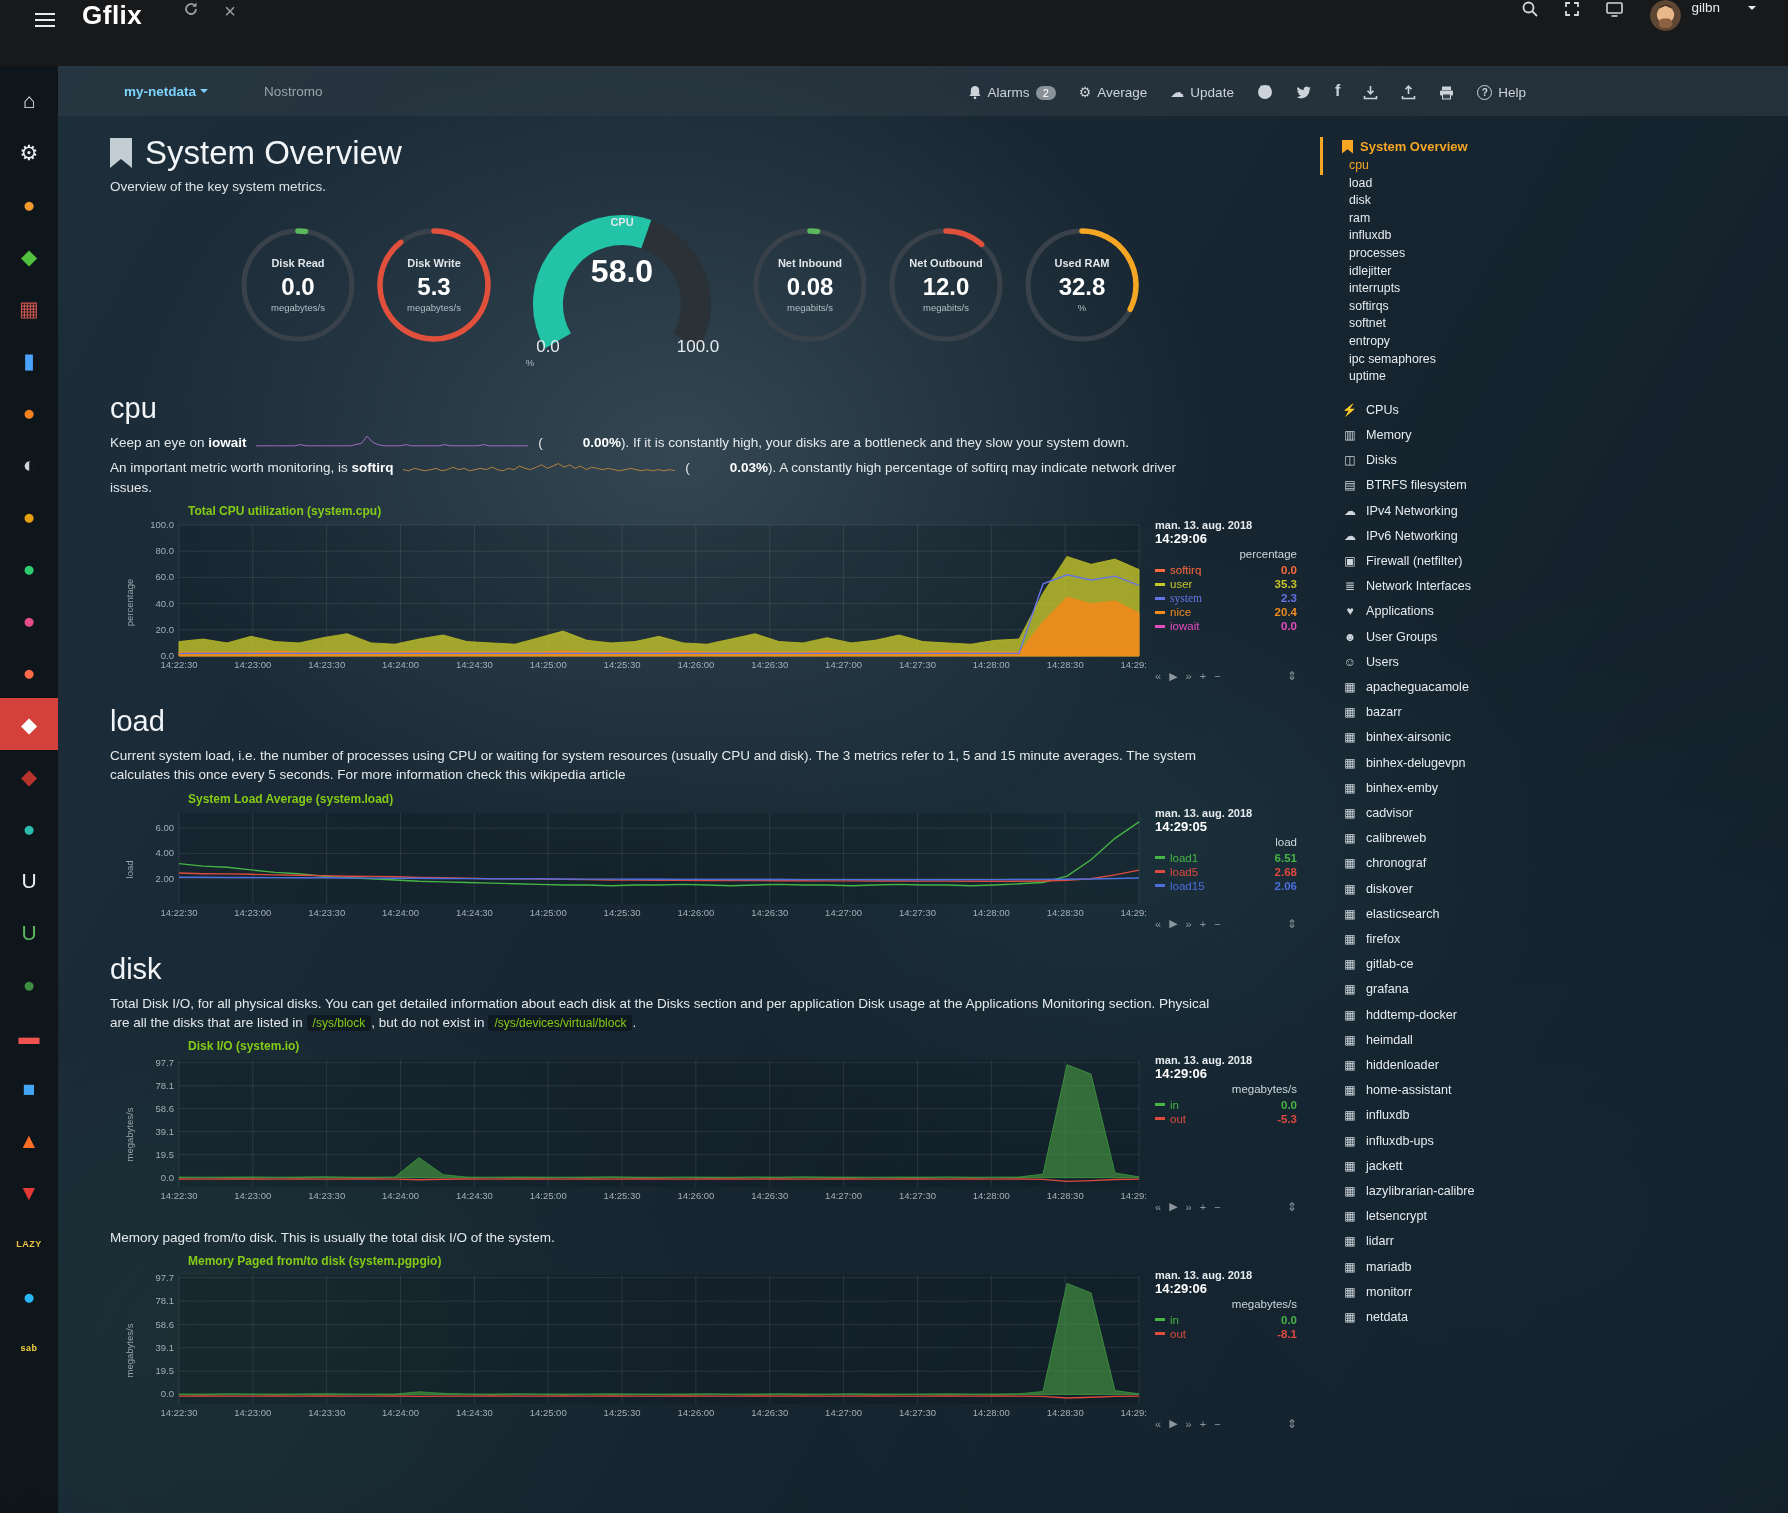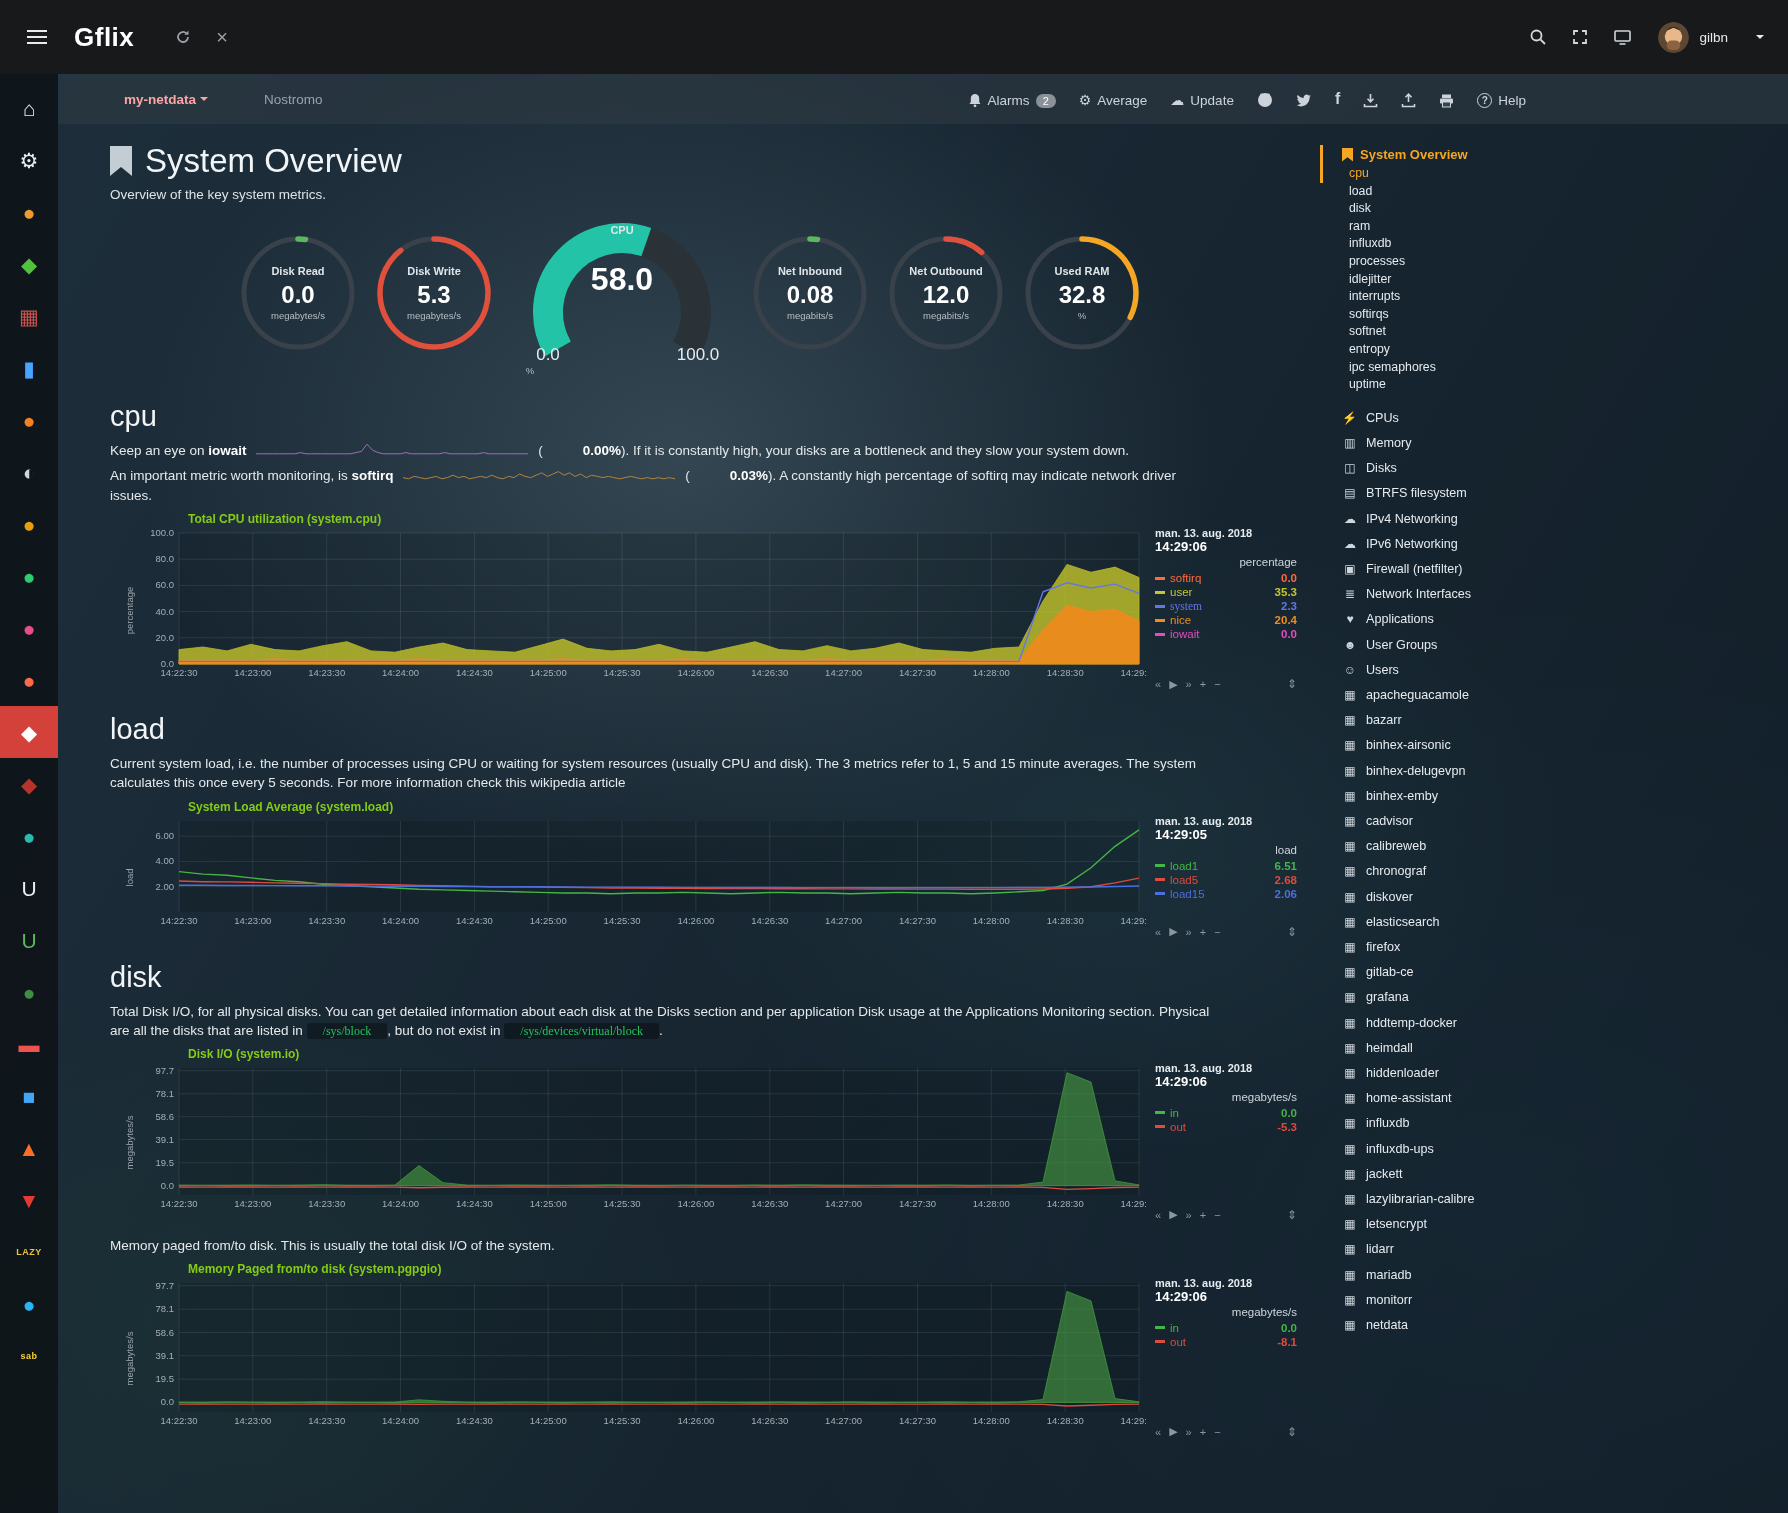--- a/index.html
+++ b/index.html
@@ -5,42 +5,42 @@
 *{margin:0;padding:0;box-sizing:border-box}
 html,body{width:1788px;height:1513px;overflow:hidden;font-family:"Liberation Sans",sans-serif;background:#15212b;color:#e8eaec}
 #bg{position:fixed;inset:0;background:
  radial-gradient(900px 700px at 38% 30%, rgba(130,165,180,.55), transparent 60%),
  radial-gradient(700px 500px at 62% 55%, rgba(60,115,125,.35), transparent 65%),
  radial-gradient(1200px 900px at 85% 80%, rgba(30,60,78,.5), transparent 70%),
  radial-gradient(800px 600px at 12% 88%, rgba(45,95,75,.35), transparent 60%),
  linear-gradient(120deg,#2c4456,#1d303e 55%,#14222e)}
 #root{position:relative;z-index:1;height:100%;display:flex;flex-direction:column}
 
-#topbar{height:74px;background:#18191a;display:flex;align-items:center;padding:0 16px;flex:0 0 auto}
+#topbar{height:66px;background:#18191a;display:flex;align-items:flex-start;padding:0 24px;flex:0 0 auto}
 .tb-btn{width:42px;height:40px;display:flex;align-items:center;justify-content:center;cursor:pointer}
 .hamb{width:20px;height:2px;background:#e8eaec;position:relative;display:block}
 .hamb::before,.hamb::after{content:"";position:absolute;left:0;width:20px;height:2px;background:#e8eaec}
 .hamb::before{top:-6px}.hamb::after{top:6px}
 #app-title{font-size:26px;font-weight:bold;color:#fff;margin:0 28px 0 16px;letter-spacing:.5px}
 .tb-icon{color:#9aa0a6;margin:0 12px;cursor:pointer;display:flex;align-items:center;font-size:20px}
 .tb-icon svg{display:block}
 .tb-spacer{flex:1}
 #avatar{width:31px;height:31px;border-radius:50%;overflow:hidden;margin-left:14px;cursor:pointer;flex:0 0 auto}
 #username{color:#e8eaec;font-size:13.5px;display:flex;align-items:center;gap:24px;margin:0 8px 0 10px;cursor:pointer}
 .caret{display:inline-block;width:0;height:0;border-left:4px solid transparent;border-right:4px solid transparent;border-top:4px solid currentColor;margin-left:4px}
 
 #body-row{display:flex;flex:1;min-height:0}
 #left-rail{flex:0 0 58px;background:rgba(13,18,23,.92);display:flex;flex-direction:column;padding-top:8px;overflow:hidden}
 .rail-item{width:58px;height:52px;display:flex;align-items:center;justify-content:center;cursor:pointer;flex:0 0 auto}
 .rail-item.active{background:#d4403a}
 .rail-glyph{font-size:21px;line-height:1}
 #main-wrap{flex:1;display:flex;flex-direction:column;background:rgba(16,25,33,.5);min-width:0}
 
 #nd-navbar{flex:0 0 50px;background:rgba(47,58,68,.6);display:flex;align-items:center;font-size:13.5px;color:#ccd3da}
-.nav-host{margin-left:66px;font-weight:bold;color:#fca5a5;display:flex;align-items:center;cursor:pointer}
+.nav-host{margin-left:66px;font-weight:bold;color:#7dd3fc;display:flex;align-items:center;cursor:pointer}
 .nav-hostname{margin-left:56px;color:#9aa3ab}
 .nav-right{display:flex;align-items:flex-end;gap:23px;margin-left:auto;padding-right:262px}
 .nav-item{display:flex;align-items:center;gap:6px;cursor:pointer;color:#ccd3da}
 .nav-item .gl{font-size:14px}
 .badge{background:#8a9299;border-radius:9px;padding:1px 7px;font-size:11px;color:#fff}
 .help-q{width:15px;height:15px;border:1.5px solid #ccd3da;border-radius:50%;display:inline-flex;align-items:center;justify-content:center;font-size:10px;font-weight:bold}
 .fb-f{font-weight:bold;font-size:16px}
 
 #nd-body{flex:1;display:flex;min-height:0}
 #content-col{flex:1;padding-left:52px;overflow:hidden;min-width:0}
@@ -57,21 +57,21 @@
 .g-val{font-size:24px;font-weight:bold;fill:#fff}
 .g-bigval{font-size:32px;font-weight:bold;fill:#fff}
 .g-minmax{font-size:17px;fill:#e6ebef}
 .g-unit{font-size:9.5px;fill:#b6bfc6}
 
 .sec-h{margin:20px 0 8px;font-size:29px;font-weight:400;color:#f2f5f7}
 .para{margin:2px 0 5px;max-width:1100px;font-size:13.5px;line-height:1.42;color:#e4e9ec}
 .para b{color:#fff}
 .spark{display:inline-block;vertical-align:middle;margin:0 6px}
 .gap-open{margin-right:40px}
-code{background:rgba(0,0,0,.35);padding:1px 16px;border-radius:3px;font-family:Liberation Serif, serif;font-size:12px;color:#22c55e}
+code{background:rgba(0,0,0,.35);padding:1px 6px;border-radius:3px;font-family:Liberation Sans, sans-serif;font-size:12px;color:#84cc16}
 
 .chartblock{margin:7px 0 0 13px;max-width:1180px}
 .chart-title{font-size:12px;font-weight:bold;color:#84cc16;margin-left:65px;margin-bottom:1px}
 .chart-flex{display:flex;align-items:stretch}
 .yunit{width:14px;display:flex;align-items:center;justify-content:center;overflow:visible}
 .yunit span{transform:rotate(-90deg);font-size:9.5px;color:#9aa4ac;white-space:nowrap}
 .plot{flex:0 0 1010px}
 .tick{font-size:9.5px;fill:#a6afb7}
 .grid{stroke:rgba(255,255,255,.09)}
 .legend{flex:0 0 150px;display:flex;flex-direction:column;font-size:11.5px;padding-left:8px}

